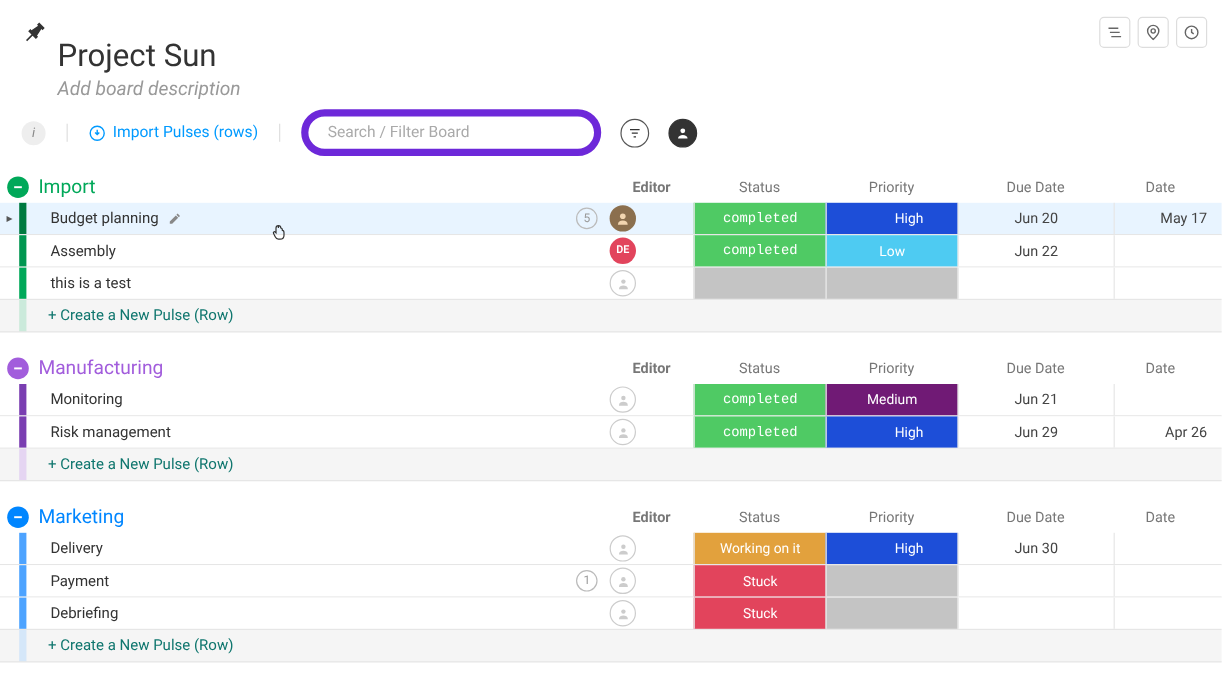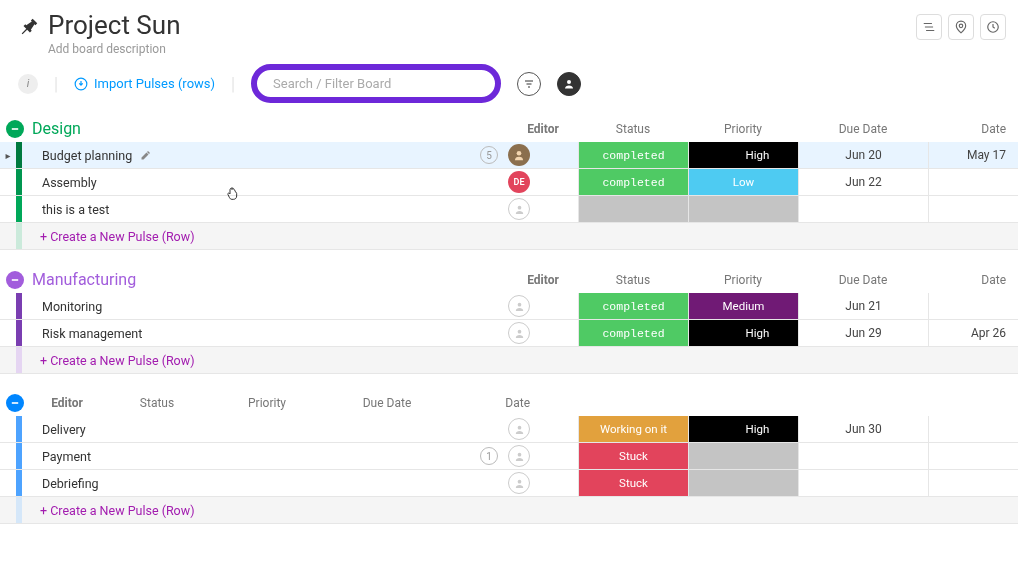--- a/index.html
+++ b/index.html
@@ -1,22 +1,22 @@
 <!DOCTYPE html>
 <html><head>
 <meta charset="utf-8">
 <style>
   * { box-sizing: border-box; margin: 0; padding: 0; font-family: -apple-system, BlinkMacSystemFont, "Segoe UI", Roboto, Helvetica, Arial, sans-serif; }
   body { background: #fff; color: #333; width: 1024px; height: 576px; overflow: hidden; position: relative; }
 
   .header { display: flex; align-items: flex-start; padding: 10px 18px 0 18px; }
   .pin-icon { width: 22px; height: 22px; margin-top: 6px; margin-right: 8px; color: #333; }
-  .title-block { flex: 1; }
+  .title-block { flex: 1; margin-top: 22px; }
   .board-title { font-size: 26px; font-weight: 400; color: #333; }
-  .board-desc { font-size: 12px; color: #999; margin-top: 2px; }
+  .board-desc { font-size: 16px; color: #999; margin-top: 2px; font-style: italic; }
   .header-actions { display: flex; gap: 6px; margin-top: 4px; }
   .header-btn { width: 26px; height: 26px; border: 1px solid #ddd; border-radius: 4px; display:flex; align-items:center; justify-content:center; color:#666; font-size:13px; cursor:pointer; background:#fff; }
 
   .toolbar { display:flex; align-items:center; gap: 16px; padding: 8px 18px 14px 18px; }
   .info-pill { width:20px; height:20px; border-radius:50%; background:#eee; color:#888; font-size:11px; display:flex; align-items:center; justify-content:center; font-style:italic; }
   .toolbar-sep { color:#ddd; font-size:18px; font-weight:300; }
   .import-link { color:#009aff; font-size:13px; display:flex; align-items:center; gap:6px; cursor:pointer; }
   .import-link svg { width:14px; height:14px; }
   .search-input { border:6px solid #6d28d9; border-radius:20px; padding:6px 16px; font-size:13px; width:250px; outline:none; color:#333; }
   .search-input::placeholder { color:#aaa; }
@@ -27,41 +27,41 @@
   
   .group { margin: 0 0 18px 0; padding: 0 6px 0 0; }
   .group-header { display:flex; align-items:center; padding: 2px 0 4px 6px; }
   .collapse-circle { width:18px; height:18px; border-radius:50%; display:flex; align-items:center; justify-content:center; margin-right:8px; }
   .collapse-circle svg { width:8px; height:8px; fill:#fff; }
   .group-title { font-size:16px; font-weight:400; flex:1; }
   .col-head { font-size:12px; color:#777; text-align:center; }
   .col-editor { width:70px;font-weight:bold; }
   .col-cell { width:110px; }
   .col-due { width:130px; }
-  .col-date { width:90px; text-align:right; padding-right:12px; }
+  .col-date { width:90px; text-align:center; padding-right:12px; }
 
   .row { display:flex; align-items:stretch; height:27px; border-bottom:1px solid #e6e6e6; background:#fff; position:relative; }
   .row.hover { background:#e8f4ff; }
   .row-expand { width:16px; display:flex; align-items:center; justify-content:center; color:#555; font-size:10px; }
   .row-bar { width:6px; }
   .row-name { flex:1; display:flex; align-items:center; padding-left:20px; font-size:12.5px; color:#333; gap:8px; position:relative; }
   .row-name-text { }
   .row-edit-icon { color:#888; width:12px; height:12px; }
   .row-count { position:absolute; right:10px; width:18px; height:18px; border-radius:50%; border:1px solid #bbb; color:#999; font-size:10px; display:flex; align-items:center; justify-content:center; }
   .row-editor { width:70px; display:flex; align-items:center; justify-content:flex-start; }
   .avatar { width:22px; height:22px; border-radius:50%; display:flex; align-items:center; justify-content:center; font-size:9px; color:#fff; font-weight:600; }
   .avatar-empty { width:22px; height:22px; border-radius:50%; border:1.5px solid #ccc; display:flex; align-items:center; justify-content:center; color:#ccc; }
   .avatar-empty svg { width:11px; height:11px; }
   .row-cell { width:110px; display:flex; align-items:center; justify-content:center; font-size:11.5px; color:#fff; border-left:1px solid #e6e6e6; }
   .row-due { width:130px; display:flex; align-items:center; justify-content:center; font-size:12px; color:#444; border-left:1px solid #e6e6e6; }
   .row-date { width:90px; display:flex; align-items:center; justify-content:flex-end; font-size:12px; color:#444; padding-right:12px; border-left:1px solid #e6e6e6;padding-left:32px; }
 
   .row.new { background:#f5f5f5; }
   .row.new .row-bar { opacity:0.4; }
-  .new-pulse { flex:1; display:flex; align-items:center; padding-left:18px; font-size:12.5px; color:#a21caf; }
+  .new-pulse { flex:1; display:flex; align-items:center; padding-left:18px; font-size:12.5px; color:#0f766e; }
 
   
   .g-green .collapse-circle { background:#00a859; }
   .g-green .group-title { color:#00a859; }
   .g-green .row-bar { background:#00a859; }
   .g-green .row-bar.d1 { background:#007a3f; }
   .g-green .row-bar.d2 { background:#009650; }
   .g-green .row-bar.light { background:#8dd9b5; }
 
   .g-purple .collapse-circle { background:#a25ddc; }
@@ -71,21 +71,21 @@
 
   .g-blue .collapse-circle { background:#0086ff; }
   .g-blue .group-title { color:#0086ff; }
   .g-blue .row-bar { background:#4da3ff; }
   .g-blue .row-bar.light { background:#a6d3ff; }
 
   .status-completed { background:#4fca64;font-family:Liberation Mono, monospace; }
   .status-working { background:#e2a13d; }
   .status-stuck { background:#e2445c; }
   .status-empty { background:#c4c4c4; }
-  .prio-high { background:#000000;padding-left:28px; }
+  .prio-high { background:#1d4ed8;padding-left:28px; }
   .prio-low { background:#4ecbf2; }
   .prio-med { background:#701a75; }
   .prio-empty { background:#c4c4c4; }
 
   .cursor { position:absolute; pointer-events:none; z-index:100; }
   .cursor svg { width:16px; height:16px; }
 </style>
 </head>
 <body>
 
@@ -144,21 +144,21 @@
 </div>
 
 <div id="groups">
     <div class="group g-green">
       <div class="group-header">
         <div class="collapse-circle">
           <svg viewBox="0 0 10 10">
             <rect x="1" y="4" width="8" height="2"></rect>
           </svg>
         </div>
-        <div class="group-title">Design</div>
+        <div class="group-title">Import</div>
         <div class="col-head col-editor">Editor</div>
         <div class="col-head col-cell">Status</div>
         <div class="col-head col-cell">Priority</div>
         <div class="col-head col-due">Due Date</div>
         <div class="col-head col-date">Date</div>
       </div>
       <div class="row hover">
         <div class="row-expand">▸</div>
         <div class="row-bar d1"></div>
         <div class="row-name">
@@ -278,20 +278,21 @@
         <div class="new-pulse">+ Create a New Pulse (Row)</div>
       </div>
     </div>
     <div class="group g-blue">
       <div class="group-header">
         <div class="collapse-circle">
           <svg viewBox="0 0 10 10">
             <rect x="1" y="4" width="8" height="2"></rect>
           </svg>
         </div>
+        <div class="group-title">Marketing</div>
         <div class="col-head col-editor">Editor</div>
         <div class="col-head col-cell">Status</div>
         <div class="col-head col-cell">Priority</div>
         <div class="col-head col-due">Due Date</div>
         <div class="col-head col-date">Date</div>
       </div>
       <div class="row">
         <div class="row-expand"></div>
         <div class="row-bar"></div>
         <div class="row-name">

